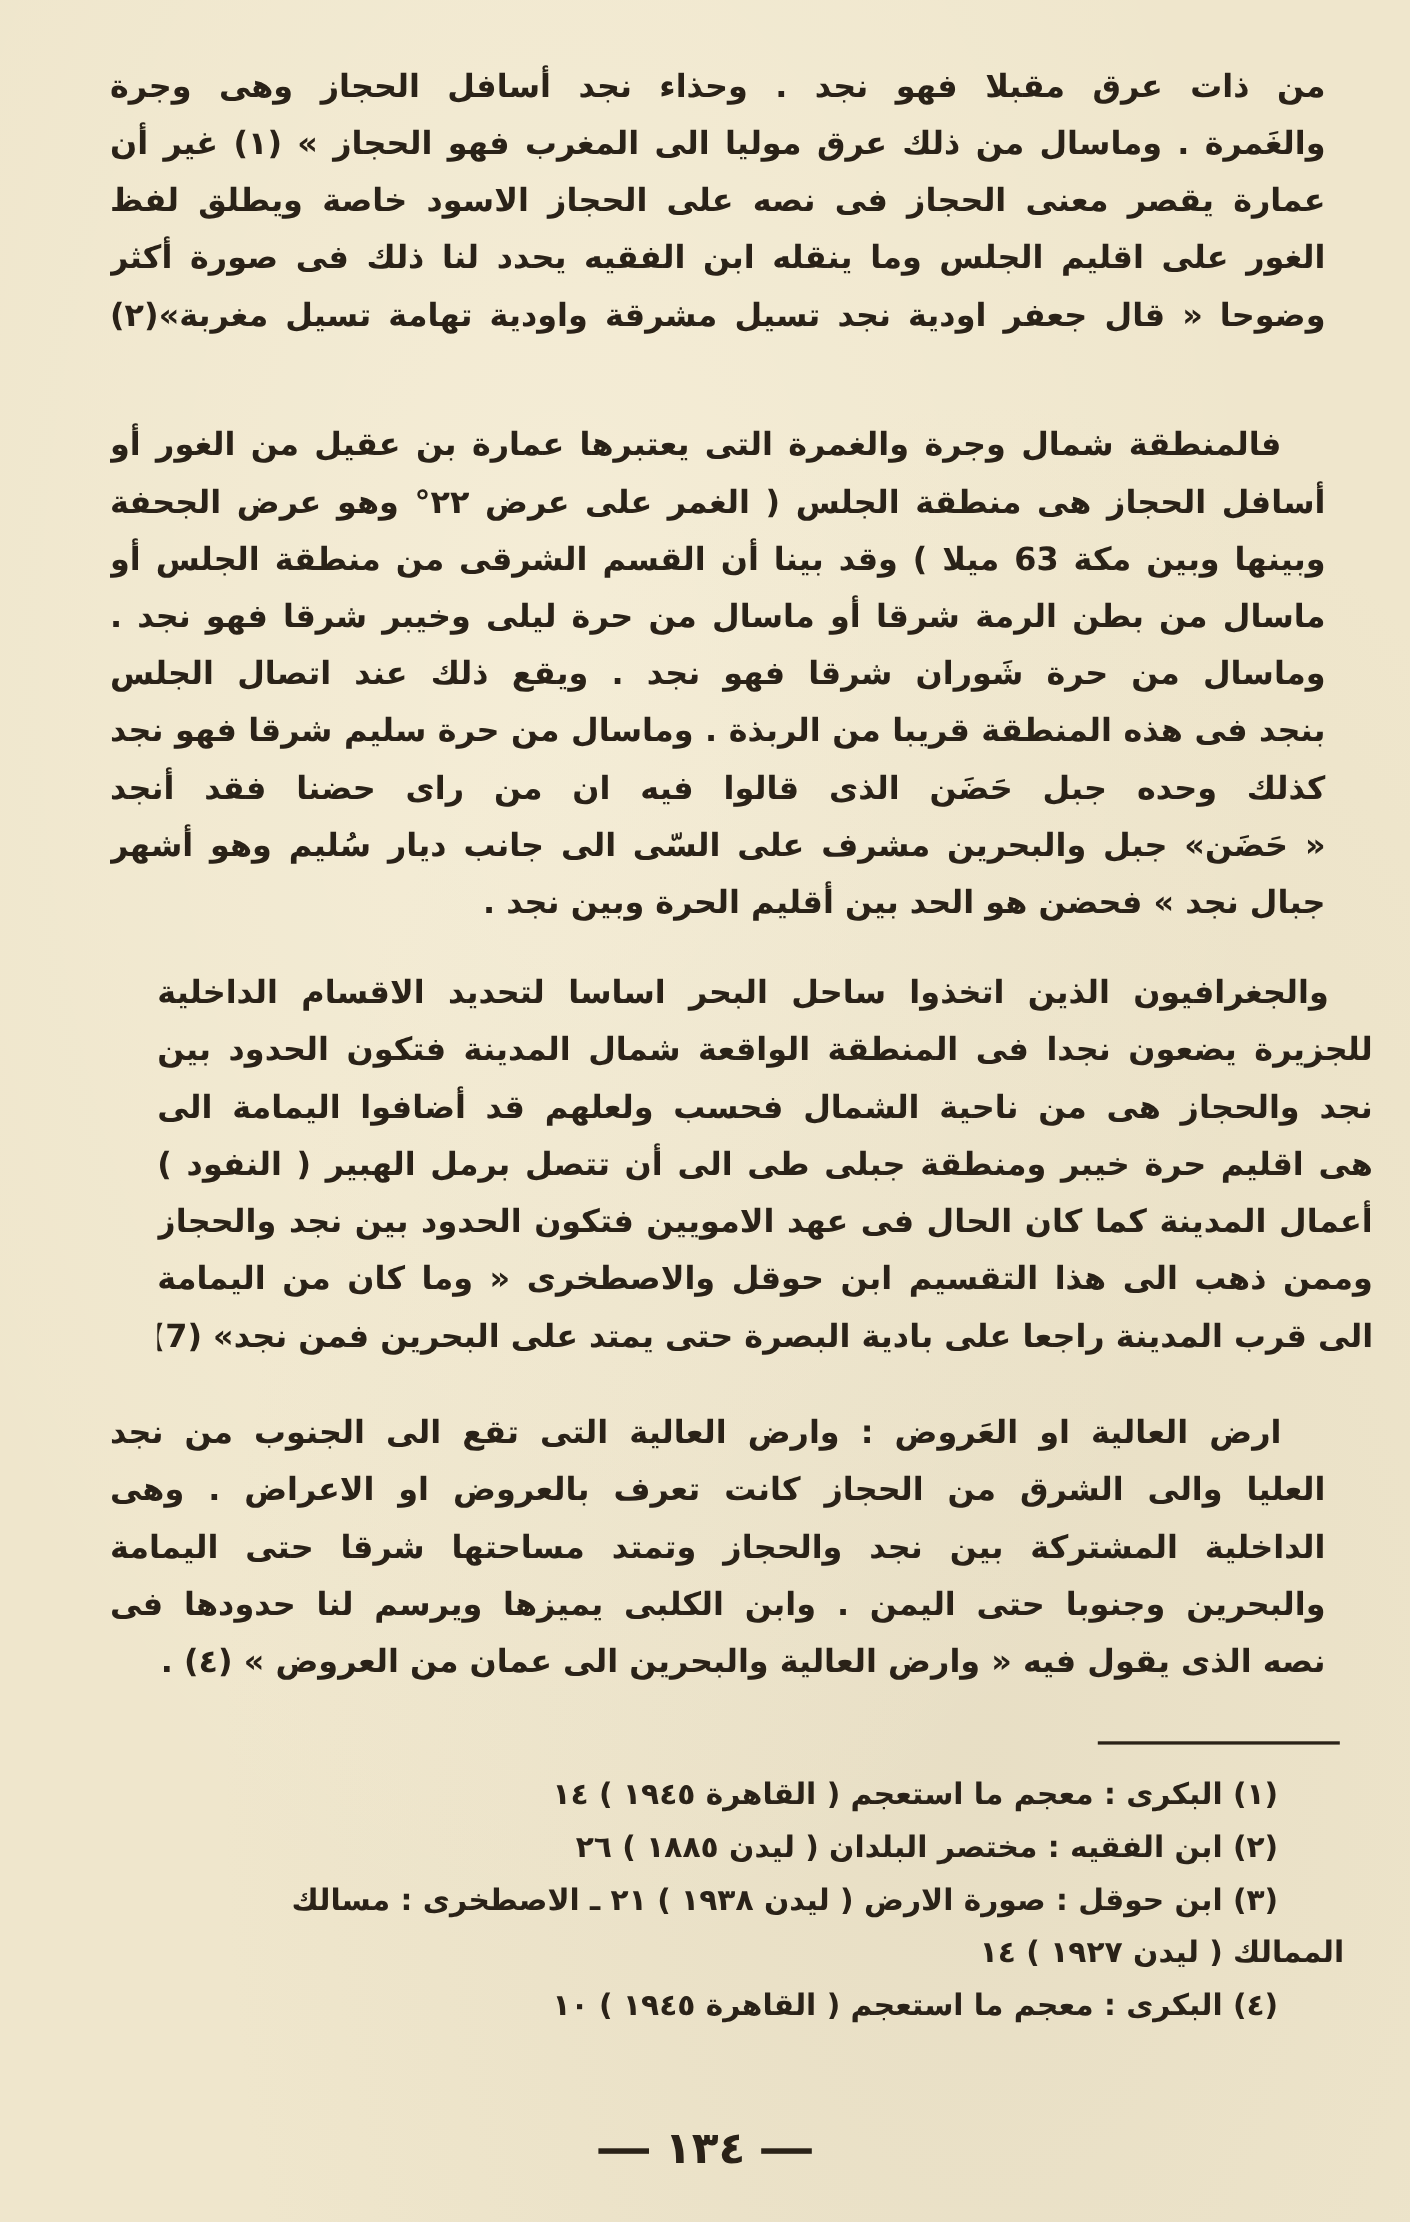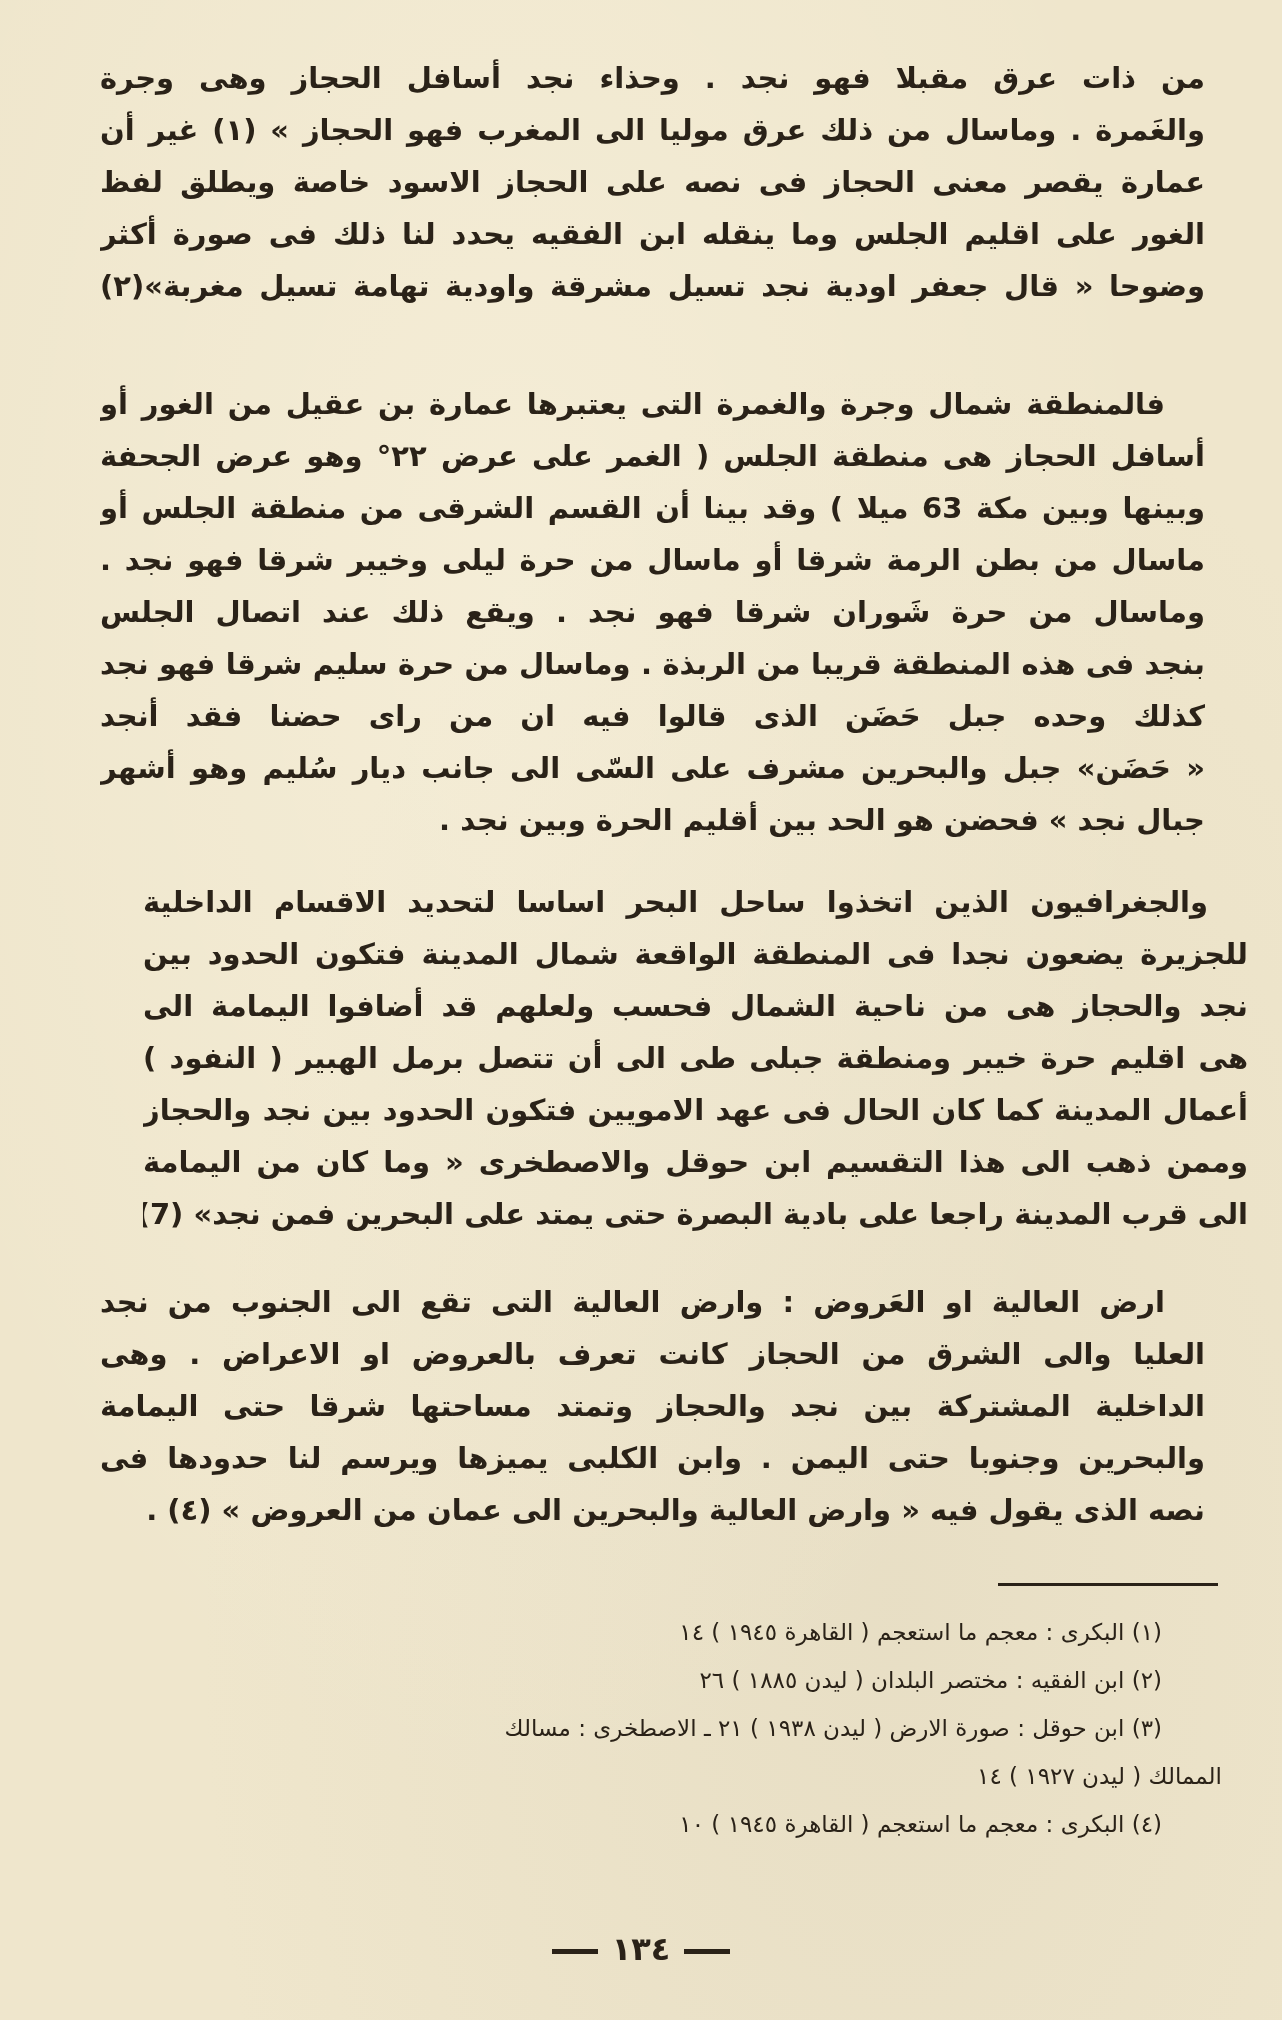--- a/index.html
+++ b/index.html
@@ -56,41 +56,41 @@
       width: 220px;
       height: 3px;
       background: #2a2218;
     }
     .footnotes {
       position: absolute;
       left: 100px;
       top: 1608px;
       width: 1122px;
       direction: rtl;
-      font-size: 23px;
+      font-size: 27px;
       line-height: 48px;
-      font-weight: normal;
+      font-weight: bold;
     }
     .footnote {
       display: block;
       white-space: nowrap;
       padding-right: 60px;
     }
     .footnote-cont {
       display: block;
       white-space: nowrap;
       padding-right: 0;
     }
     .page-number {
       position: absolute;
       left: 0;
       width: 1282px;
       top: 1930px;
       text-align: center;
-      font-size: 32px;
+      font-size: 40px;
       font-weight: bold;
       direction: rtl;
     }
     .dash {
       display: inline-block;
       width: 46px;
       height: 5px;
       background: #2a2218;
       vertical-align: middle;
       margin: 0 14px;

